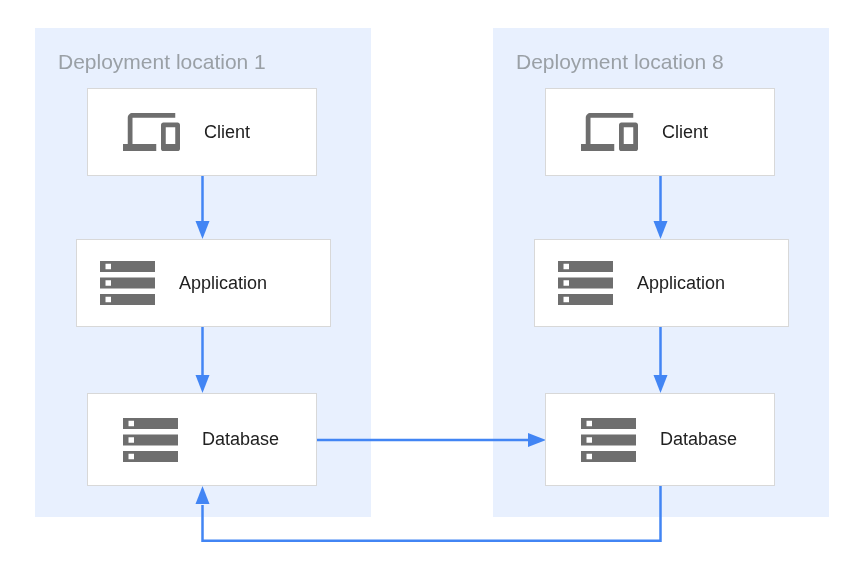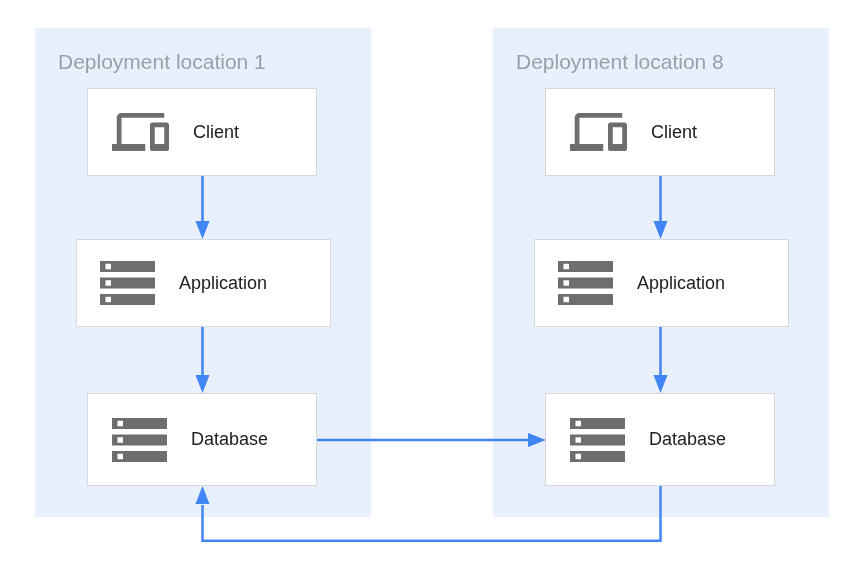--- a/index.html
+++ b/index.html
@@ -38,21 +38,21 @@
     color: var(--title-text);
     font-weight: 400;
     white-space: nowrap;
   }
   .node {
     position: absolute;
     background: var(--node-bg);
     border: 1px solid var(--node-border);
     display: flex;
     align-items: center;
-    padding-left: 24px;
+    padding-left: 35px;
   }
   .node .icon { display: flex; align-items: center; flex: 0 0 auto; }
   .node .icon svg { display: block; fill: var(--icon-gray); }
   .node .label {
     margin-left: 24px;
     font-size: 18px;
     color: var(--label-text);
     white-space: nowrap;
   }
   .node-client-1      { left: 87px;  top: 88px;  width: 230px; height: 88px; }

